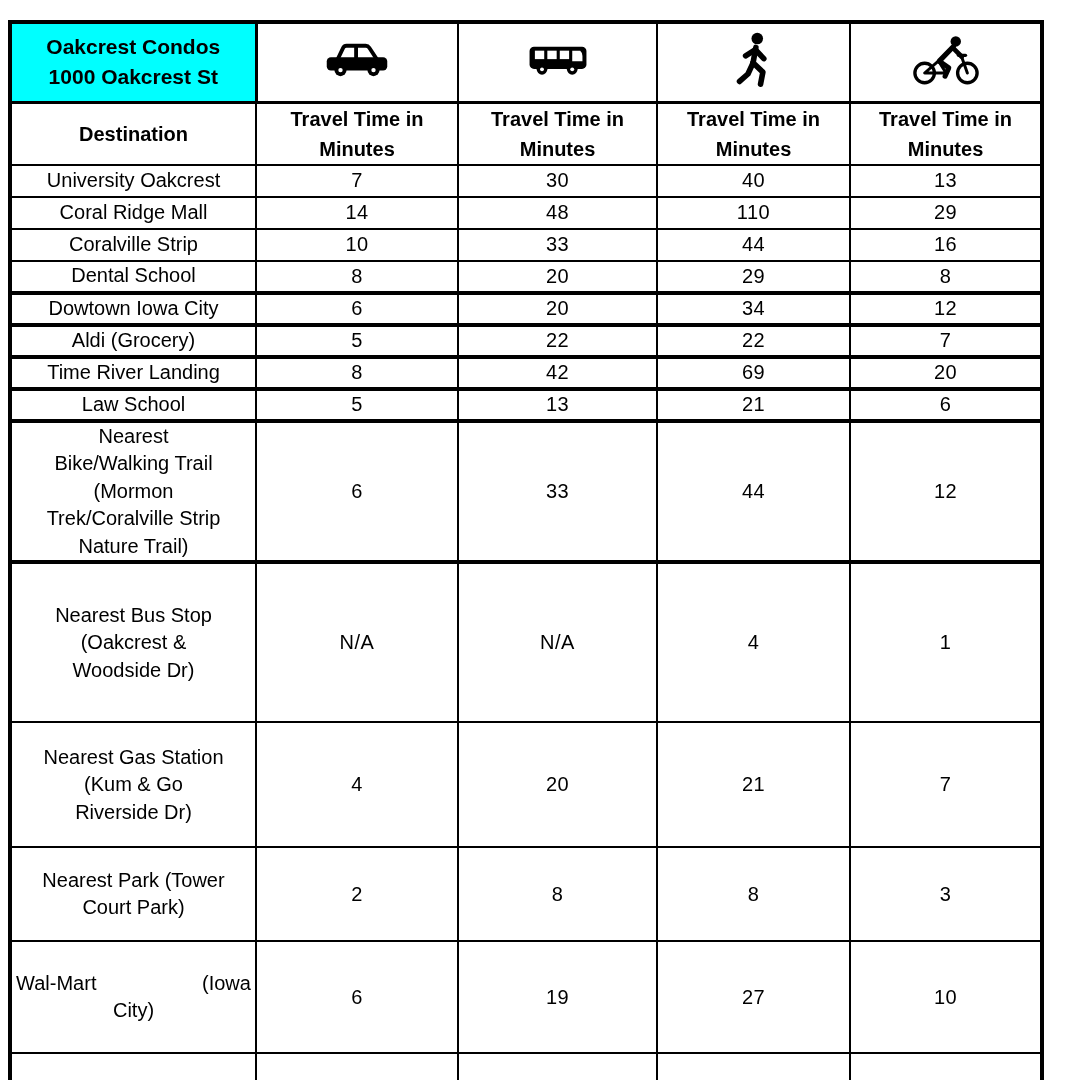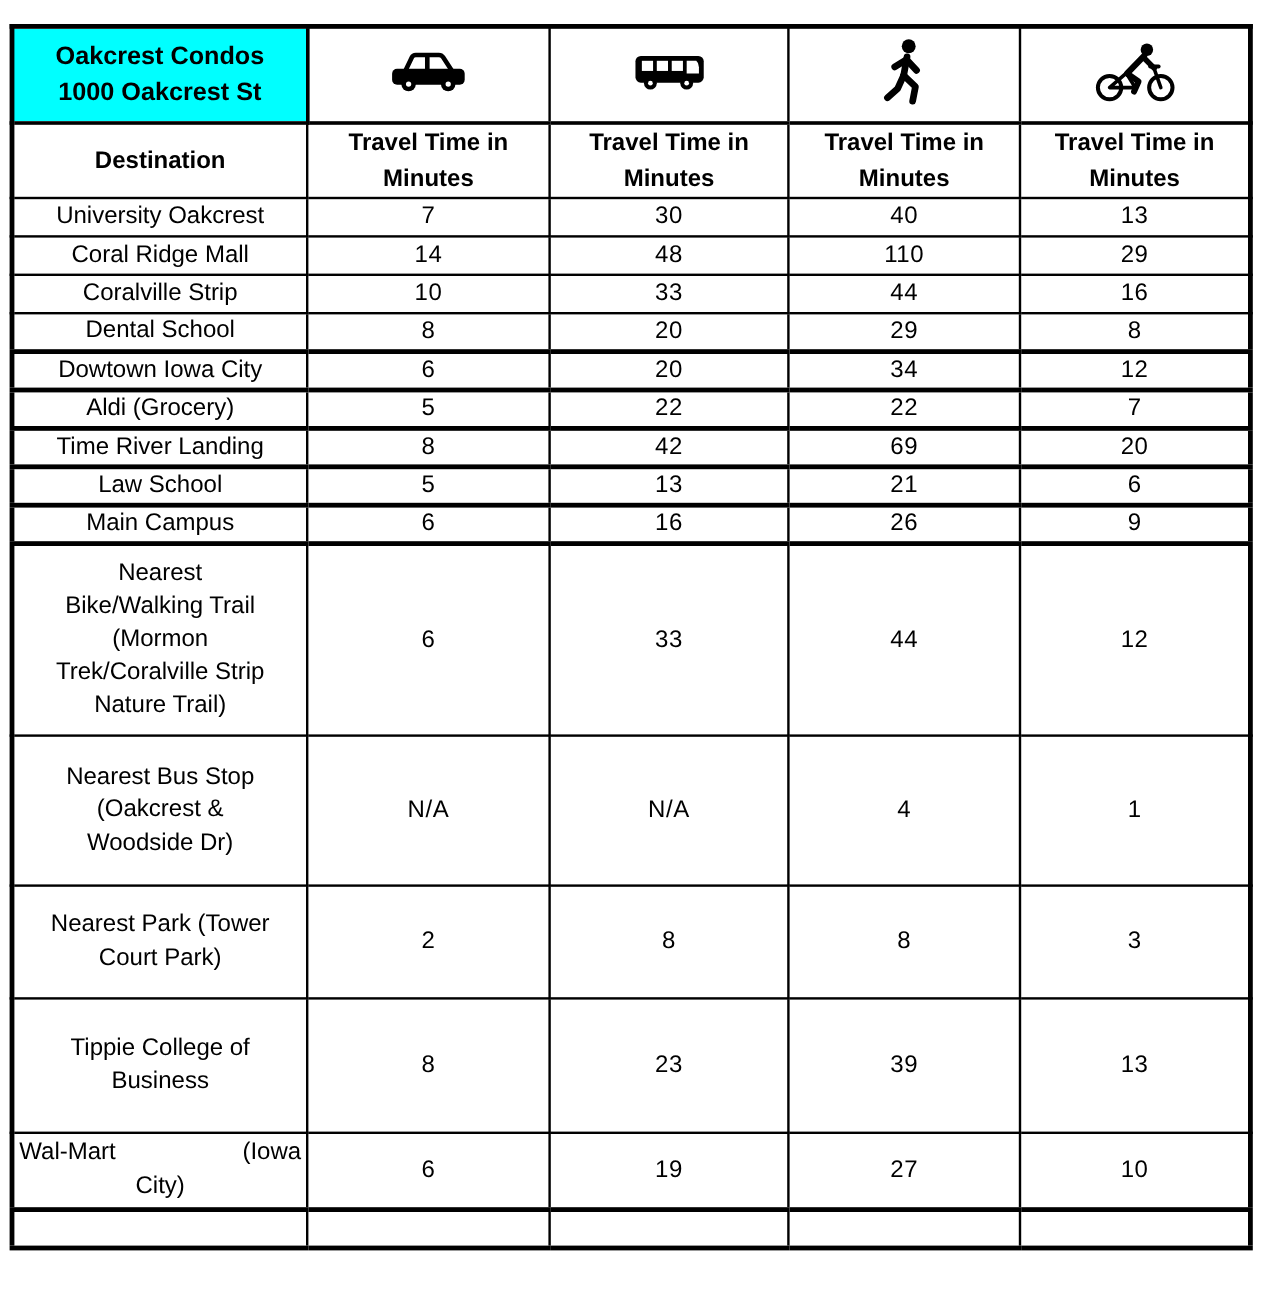--- a/index.html
+++ b/index.html
@@ -212,63 +212,57 @@
           <td class="val">20</td>
         </tr>
         <tr>
           <td class="dest">Law School</td>
           <td class="val">5</td>
           <td class="val">13</td>
           <td class="val">21</td>
           <td class="val">6</td>
         </tr>
         <tr>
-          <td class="dest">Main Campus</td>
-          <td class="val">6</td>
-          <td class="val">16</td>
-          <td class="val">26</td>
-          <td class="val">9</td>
-        </tr>
-        <tr>
           <td class="dest">Nearest
 Bike/Walking Trail
 (Mormon
 Trek/Coralville Strip
 Nature Trail)</td>
           <td class="val">6</td>
           <td class="val">33</td>
           <td class="val">44</td>
           <td class="val">12</td>
         </tr>
         <tr>
           <td class="dest">Nearest Bus Stop
 (Oakcrest &amp;
 Woodside Dr)</td>
           <td class="val">N/A</td>
           <td class="val">N/A</td>
           <td class="val">4</td>
           <td class="val">1</td>
         </tr>
         <tr>
+          <td class="dest">Nearest Gas Station
+(Kum &amp; Go
+Riverside Dr)</td>
+          <td class="val">4</td>
+          <td class="val">20</td>
+          <td class="val">21</td>
+          <td class="val">7</td>
+        </tr>
+        <tr>
           <td class="dest">Nearest Park (Tower
 Court Park)</td>
           <td class="val">2</td>
           <td class="val">8</td>
           <td class="val">8</td>
           <td class="val">3</td>
         </tr>
         <tr>
-          <td class="dest">Tippie College of
-Business</td>
-          <td class="val">8</td>
-          <td class="val">23</td>
-          <td class="val">39</td>
-          <td class="val">13</td>
-        </tr>
-        <tr>
           <td class="dest">Wal-Mart                   (Iowa
 City)</td>
           <td class="val">6</td>
           <td class="val">19</td>
           <td class="val">27</td>
           <td class="val">10</td>
         </tr>
         <tr>
           <td class="dest"></td>
           <td class="val"></td>

